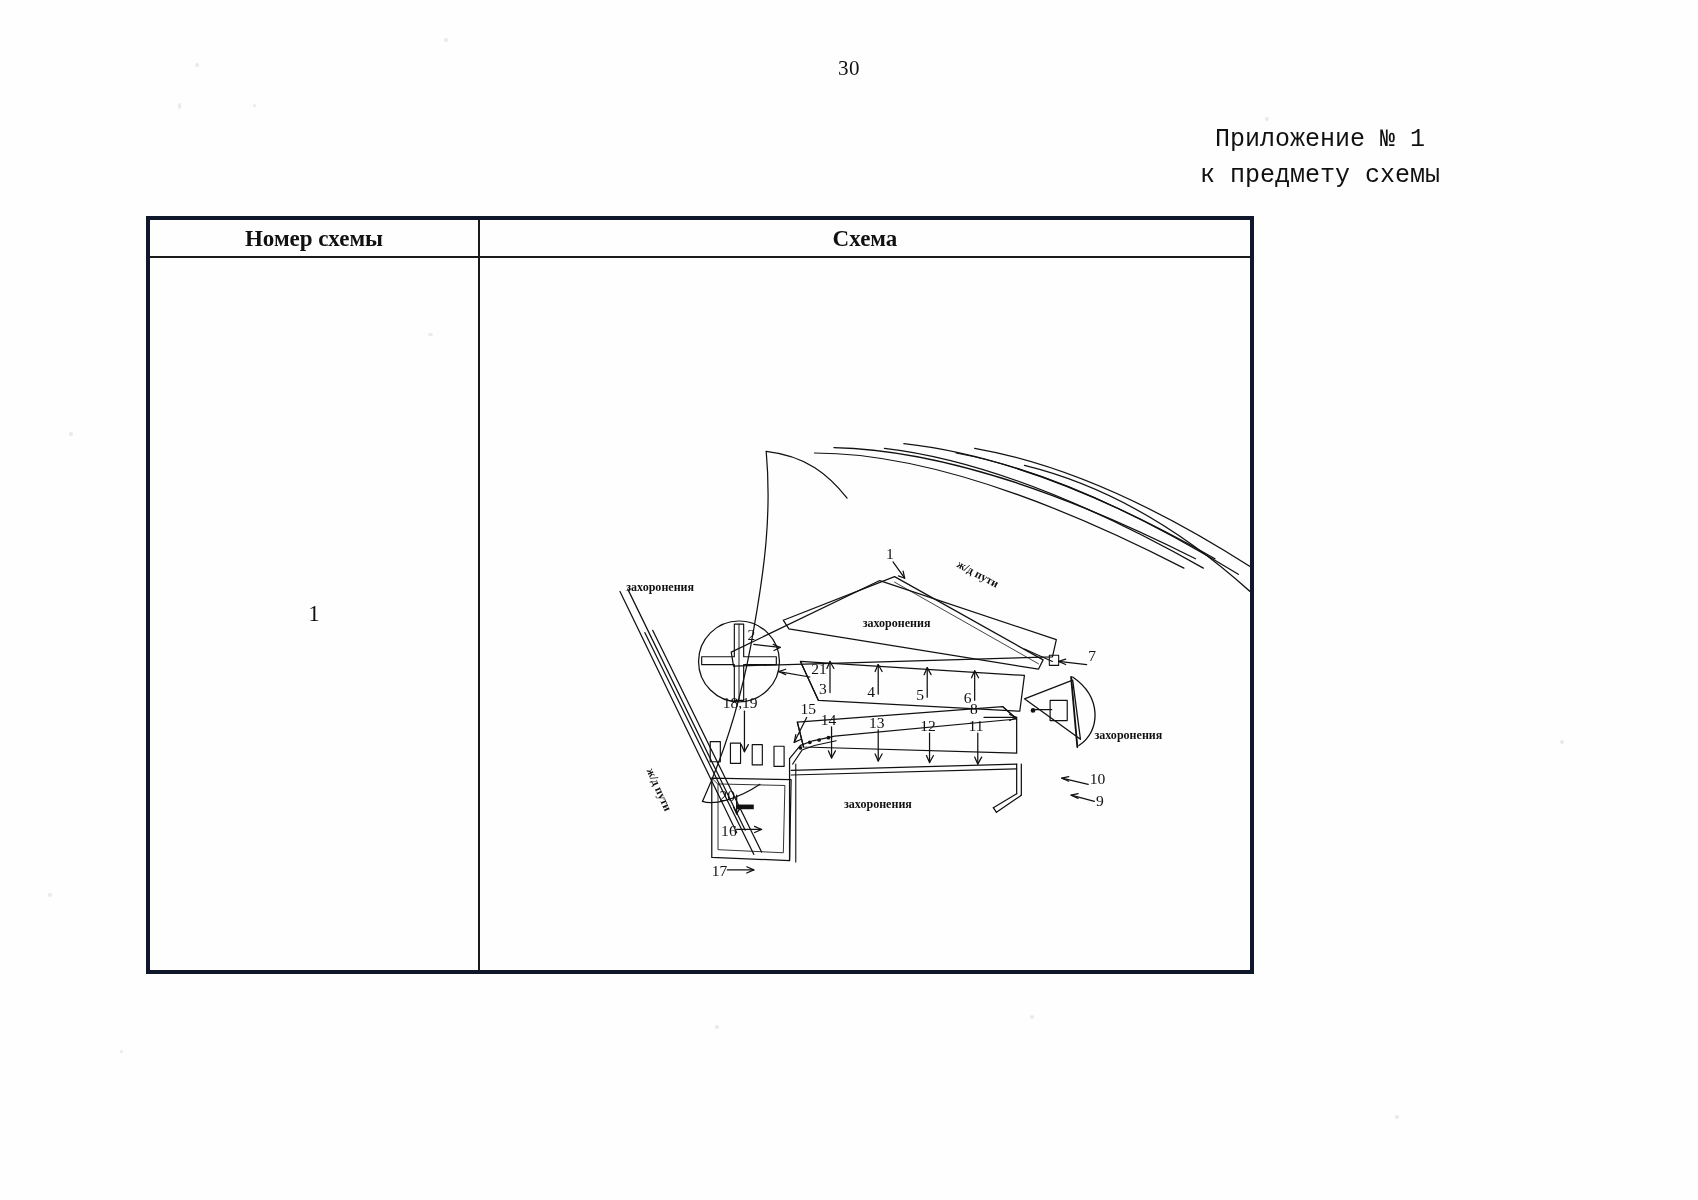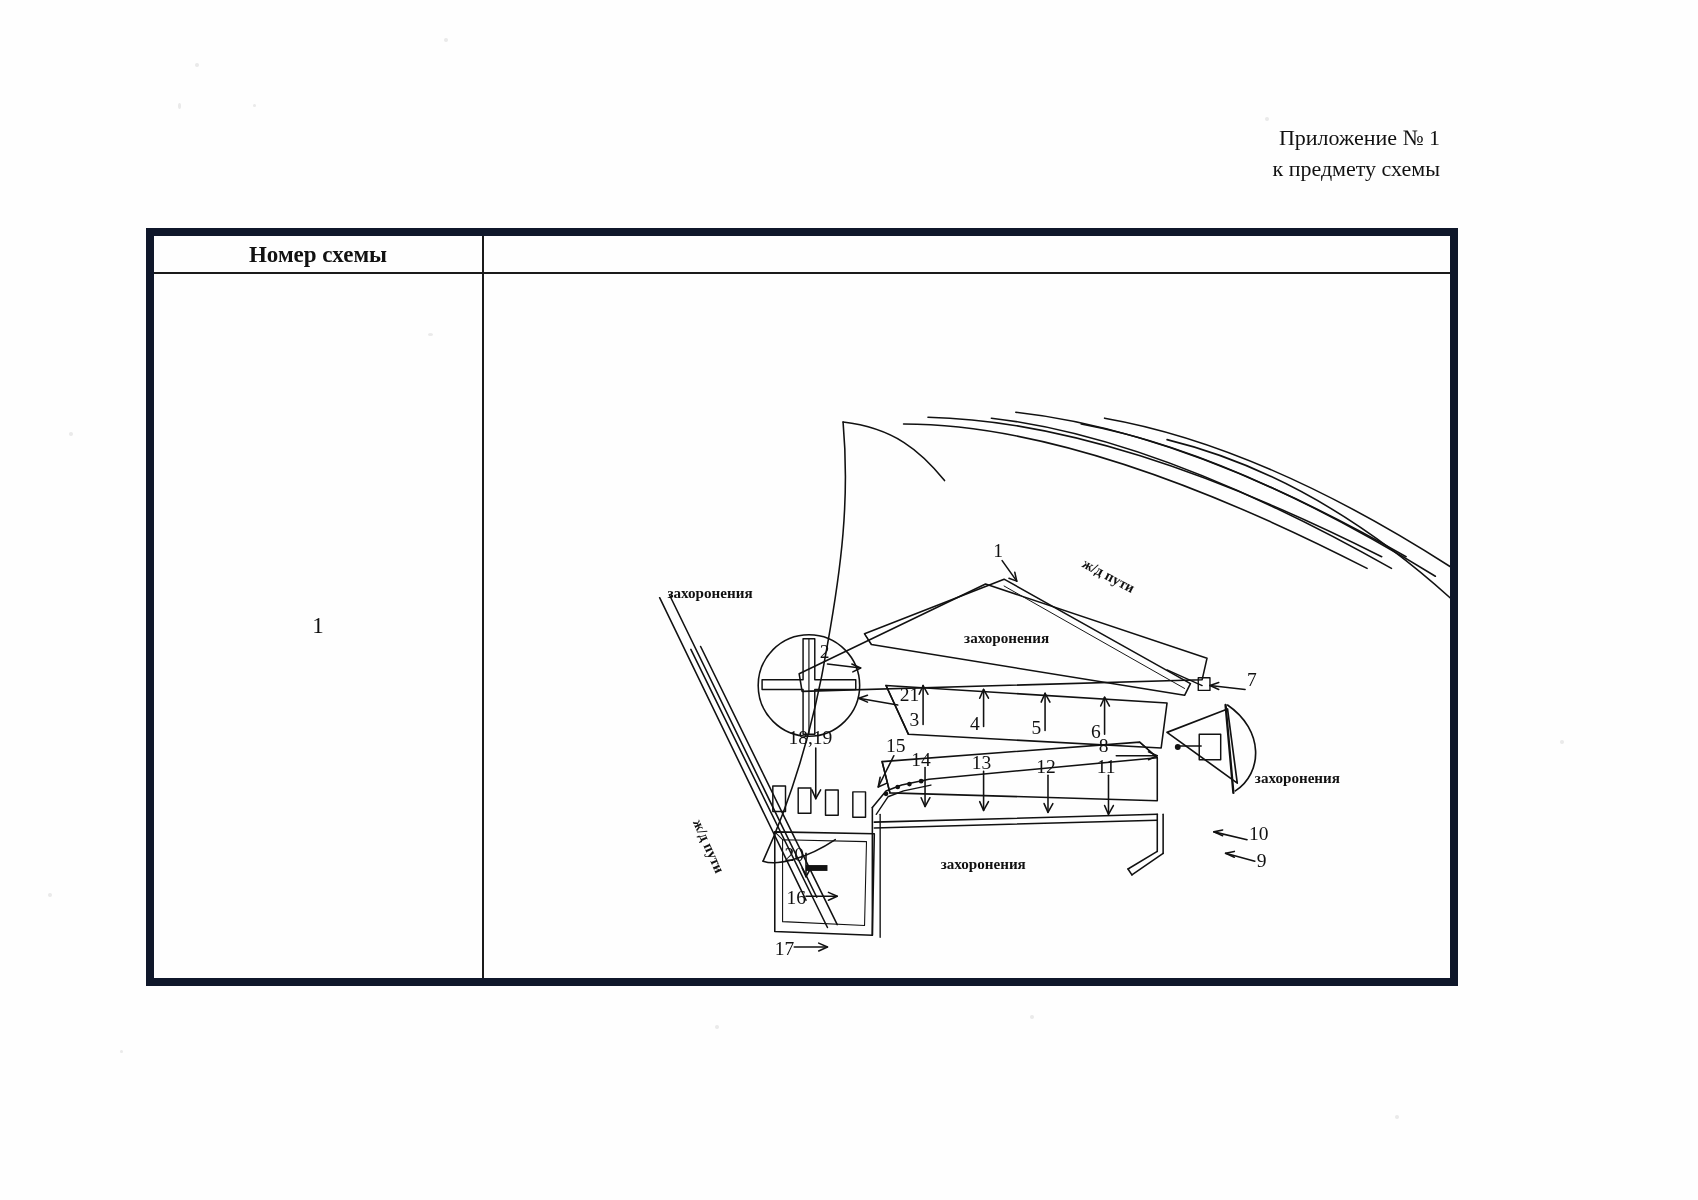--- a/index.html
+++ b/index.html
@@ -38,46 +38,46 @@
     width: 1698px;
     text-align: center;
     font-size: 21px;
     letter-spacing: .5px;
   }
 
   #appendix-block {
     position: absolute;
     top: 122px;
     right: 258px;
-    text-align: right;
-    font-size: 22px;
+    text-align: center;
+    font-size: 25px;
     line-height: 1.42;
+    font-family: Liberation Mono, monospace;
   }
 
   #doc-title {
     position: absolute;
     top: 183px;
     left: 0;
     width: 1698px;
     text-align: center;
     font-size: 25px;
     font-weight: bold;
     letter-spacing: .2px;
   }
 
   
   #schema-table {
     position: absolute;
     left: 146px;
     top: 216px;
-    width: 1312px;
+    width: 1108px;
     height: 758px;
-    border: 8px solid #0f172a;
+    border: 4px solid #0f172a;
     box-sizing: border-box;
-    margin-top: 12px;
   }
   .t-head {
     position: absolute;
     top: 0; left: 0; right: 0;
     height: 38px;
     border-bottom: 2px solid #1a1a1a;
     box-sizing: border-box;
   }
   .t-vline {
     position: absolute;
@@ -173,30 +173,32 @@
   <div class="speck" style="left:69px;top:432px;width:4px;height:4px;"></div>
   <div class="speck" style="left:428px;top:333px;width:5px;height:3px;"></div>
   <div class="speck" style="left:1265px;top:117px;width:4px;height:4px;"></div>
   <div class="speck" style="left:715px;top:1025px;width:4px;height:4px;"></div>
   <div class="speck" style="left:48px;top:893px;width:4px;height:4px;"></div>
   <div class="speck" style="left:1030px;top:1015px;width:4px;height:4px;"></div>
   <div class="speck" style="left:1395px;top:1115px;width:4px;height:4px;"></div>
   <div class="speck" style="left:1560px;top:740px;width:4px;height:4px;"></div>
   <div class="speck" style="left:120px;top:1050px;width:3px;height:3px;"></div>
 
+  <div id="page-number">30</div>
 
   <div id="appendix-block">
     <div>Приложение № 1</div>
     <div>к предмету схемы</div>
   </div>
 
 
   <div id="schema-table">
     <div class="t-head">
       <div class="th-num">Номер схемы</div>
+      <div class="th-schema">Схема</div>
     </div>
     <div class="t-vline"></div>
 
     <div class="cell-num">1</div>
 
     <div class="cell-schema">
       <div id="diagram">
         <svg viewBox="0 0 990 718" preserveAspectRatio="xMidYMid meet">
           <g fill="none" stroke="#111" stroke-width="1.6" stroke-linejoin="round" stroke-linecap="round">
 

